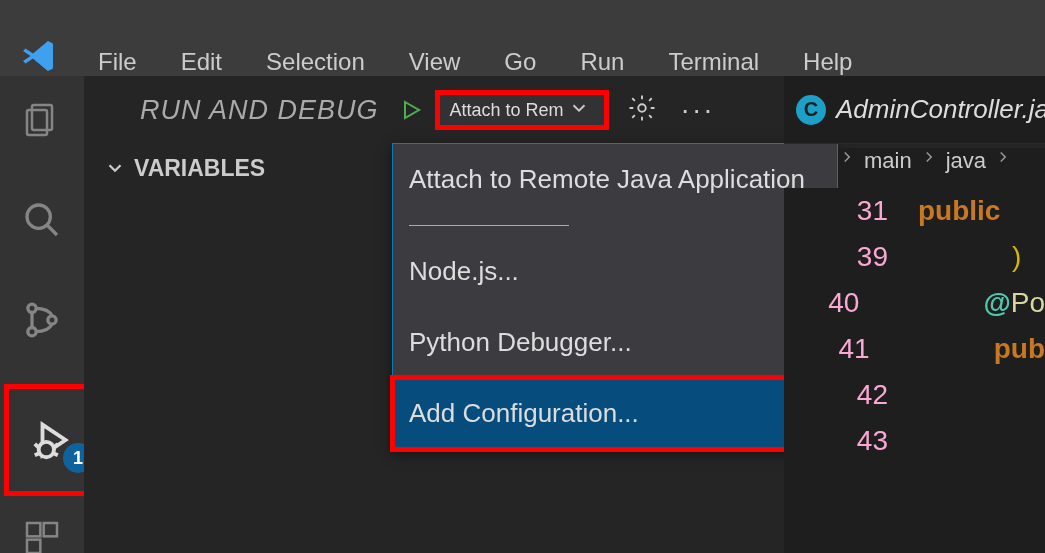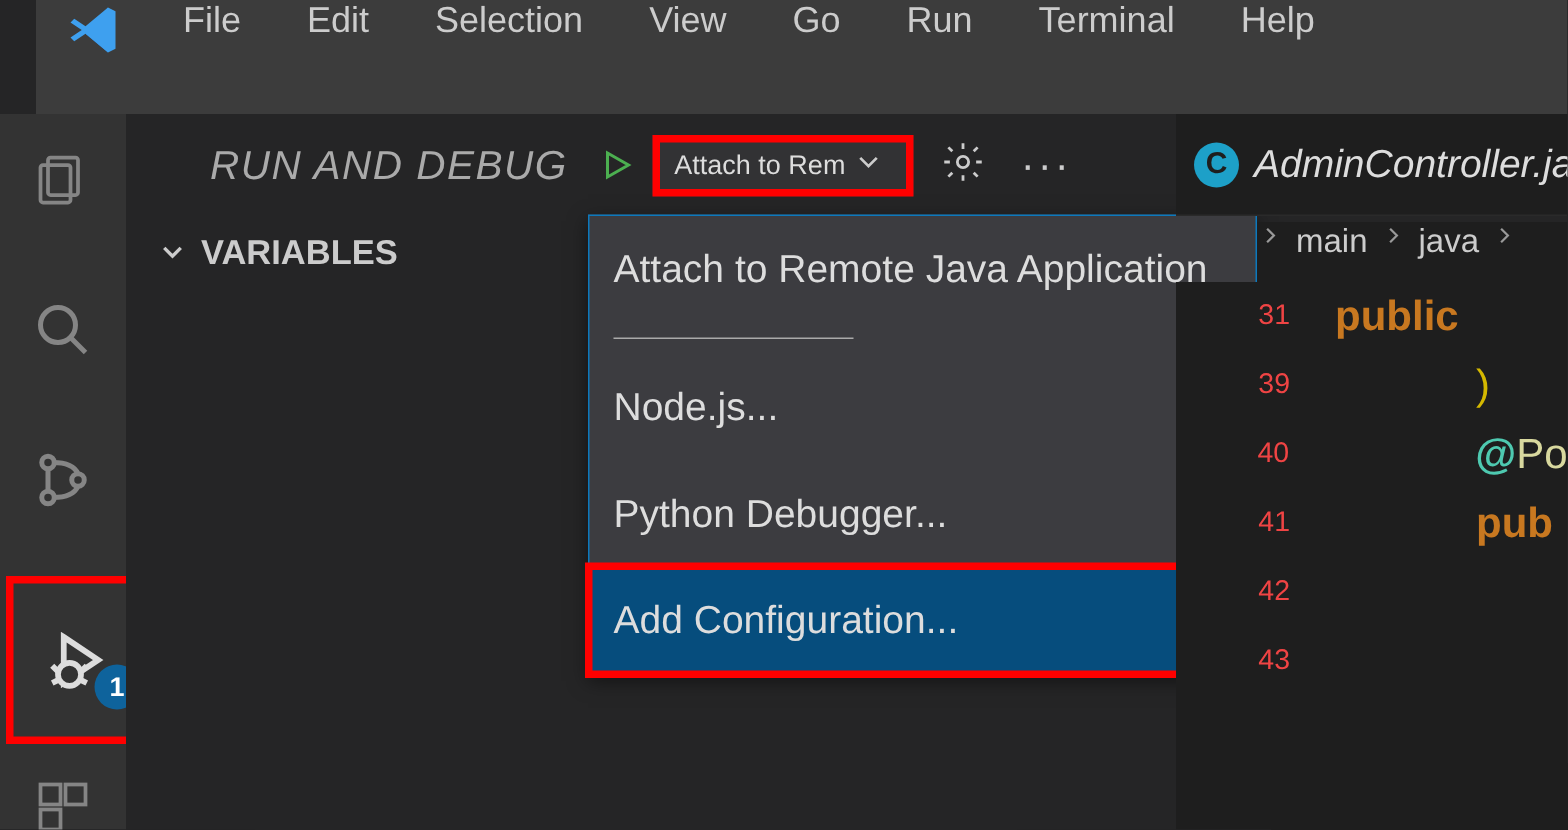--- a/index.html
+++ b/index.html
@@ -3,22 +3,22 @@
 <meta charset="utf-8">
 <style>
   * { margin:0; padding:0; box-sizing:border-box; font-family:"Segoe UI",Arial,sans-serif; }
   body {
     width:1045px; height:553px; overflow:hidden;
     background:#252526; color:#ccc; position:relative;
   }
 
   
   .menubar {
-    height:76px; background:#3c3c3c; display:flex; align-items:flex-start;
-    padding-left:18px; gap:0;margin-left:24px;
+    height:76px; background:#3c3c3c; display:flex; align-items:flex-end;
+    padding-left:18px; gap:0;
   }
   .logo-wrap { width:58px; display:flex; align-items:center; }
   .menu-items { display:flex; gap:0; }
   .menu-item { padding:0 22px; font-size:24px; color:#ccc; cursor:pointer; }
 
   
   .activitybar {
     position:absolute; left:0; top:76px; width:84px; height:calc(100% - 76px);
     background:#333333; display:flex; flex-direction:column; align-items:center;
     padding-top:24px; gap:60px;
@@ -98,21 +98,21 @@
     gap:8px; overflow:hidden;
   }
   .breadcrumb svg { width:18px; height:18px; }
 
   .editor {
     position:absolute; left:784px; top:188px; right:0; bottom:0;
     background:#1e1e1e; font-family:"Consolas","Courier New",monospace;
     font-size:28px; overflow:hidden;
   }
   .line { display:flex; align-items:center; height:46px; }
-  .gutter { width:106px; text-align:right; padding-right:30px; color:#ef4444; font-size:19px; }
+  .gutter { width:106px; text-align:right; padding-right:30px; color:#f9a8d4; font-size:28px;margin-left:28px; }
   .code { white-space:pre; }
   .kw-public { color:#c87820; font-weight:700; }
   .annot { color:#d8d89e; }
   .at { color:#4ec9b0; font-weight:700; }
   .brace { color:#d4b800; }
 </style>
 </head>
 <body>
 
 <div class="menubar">

